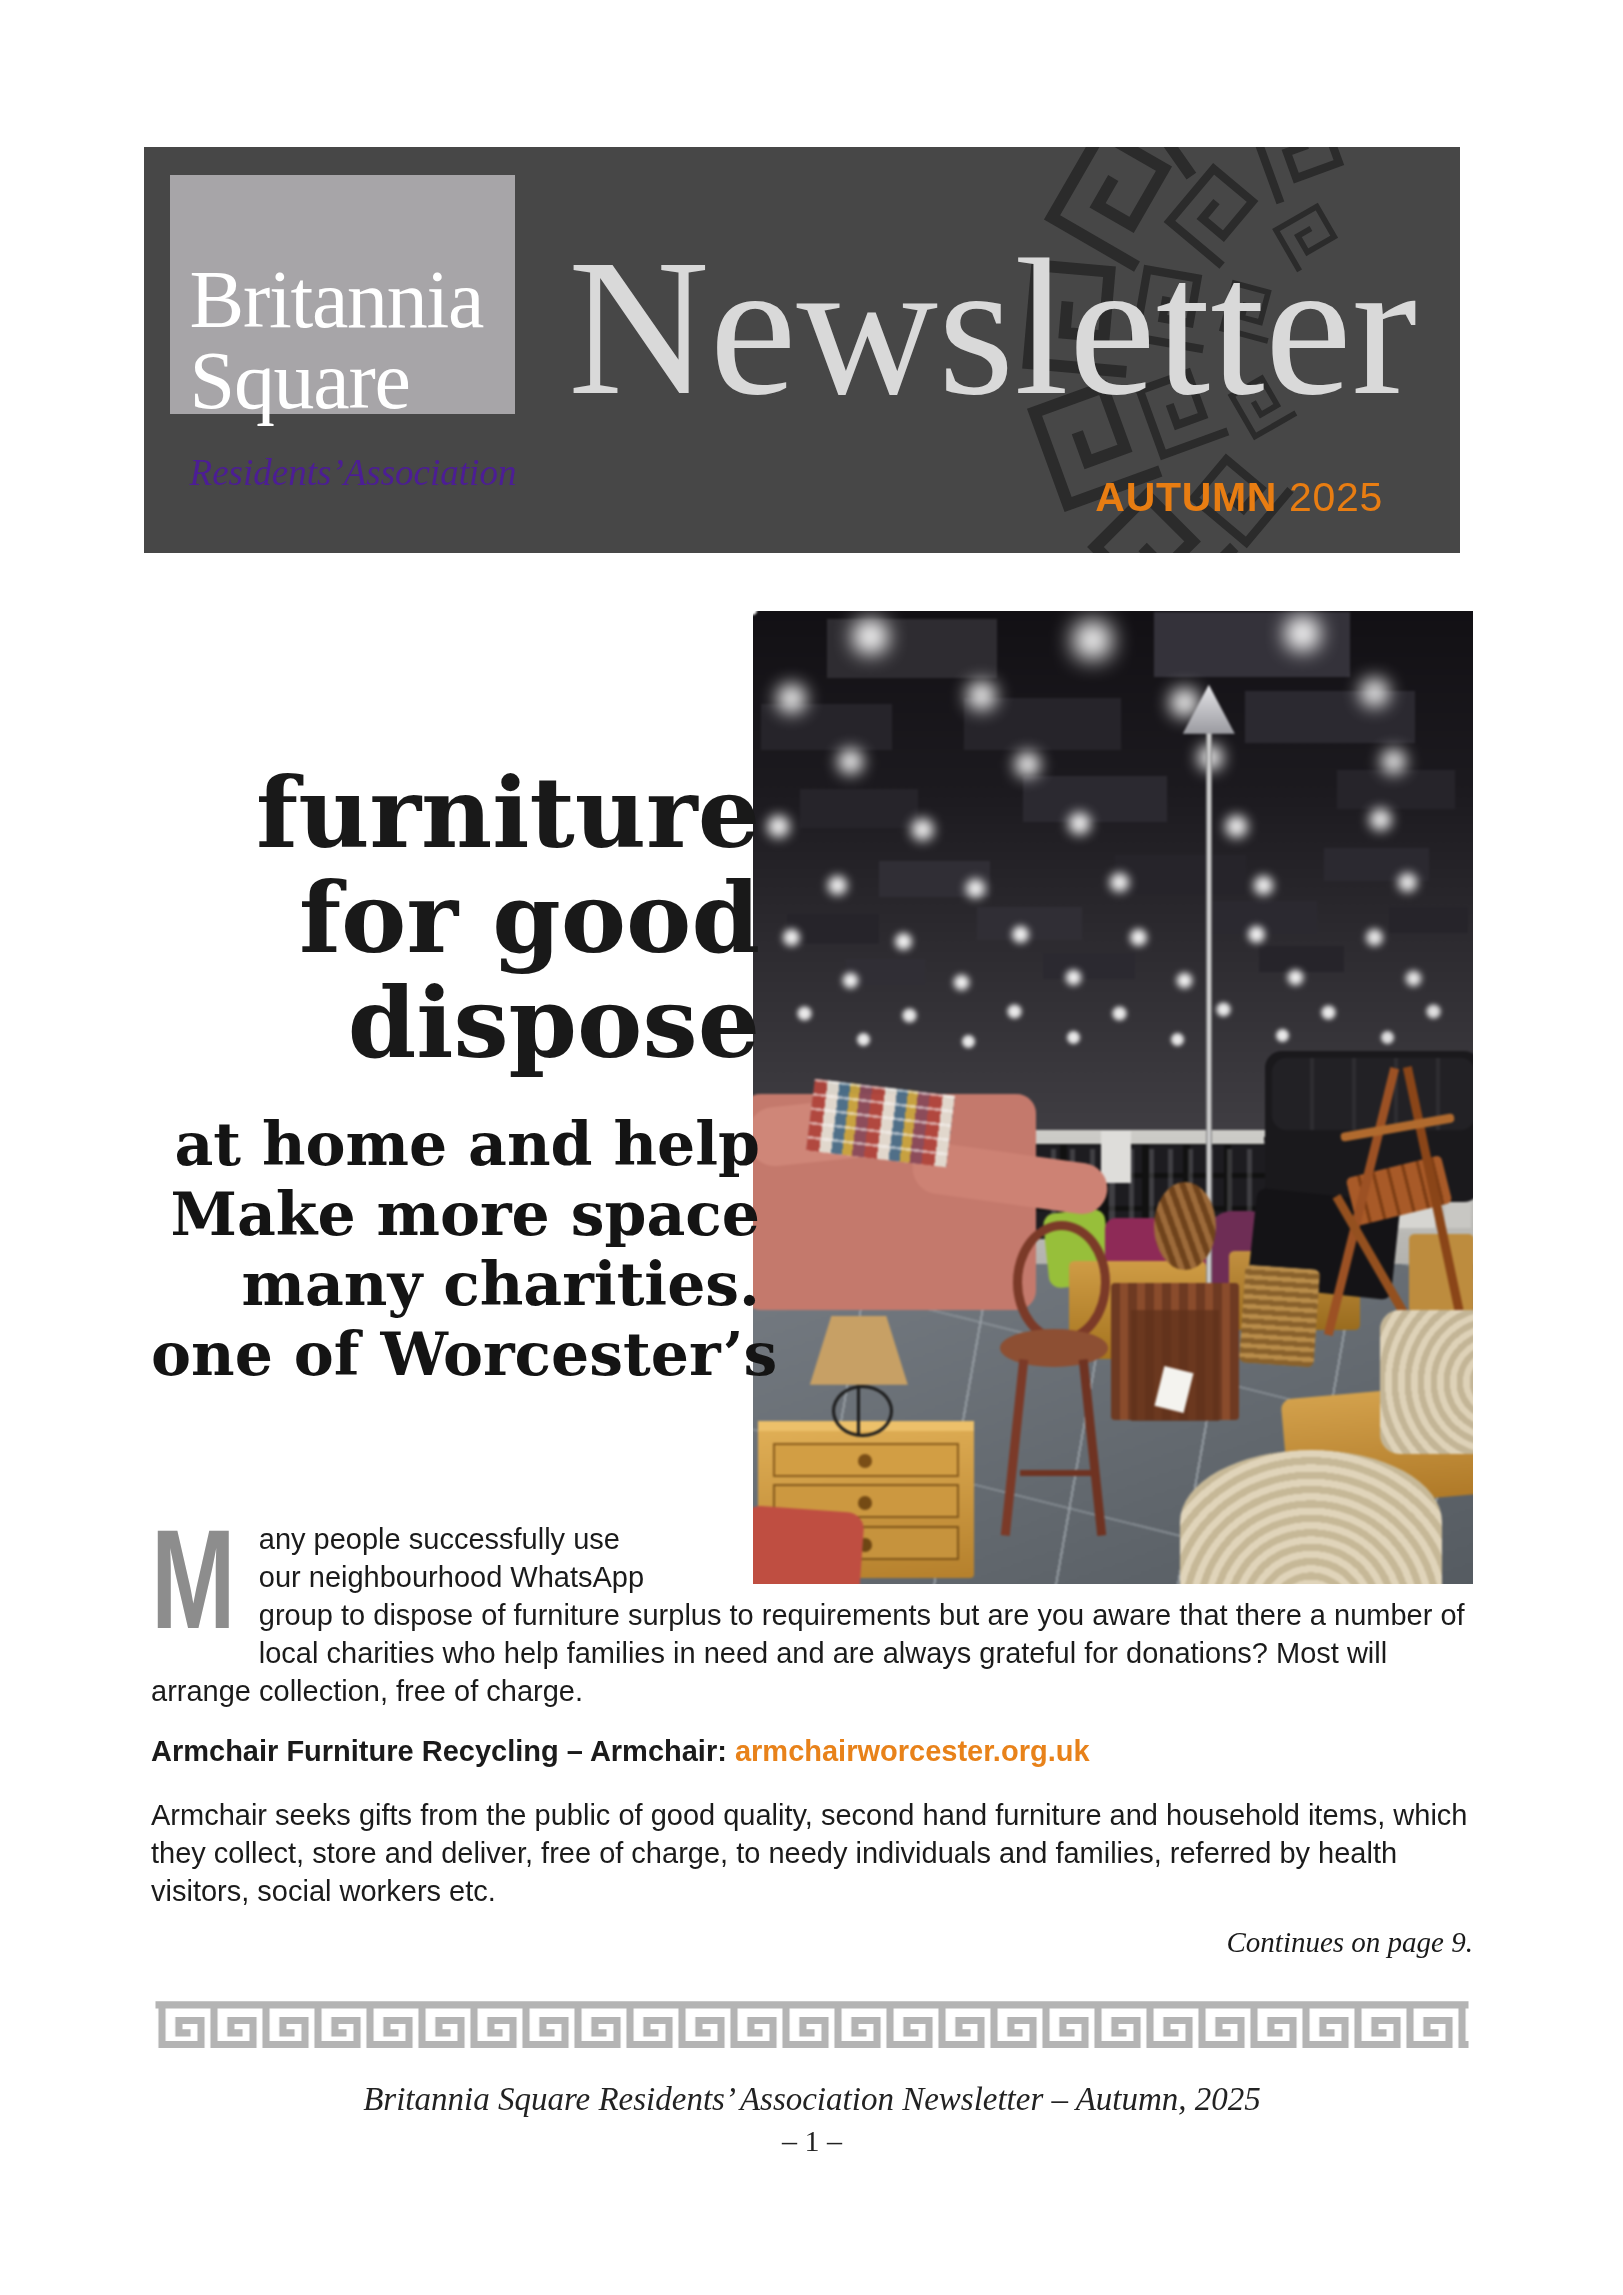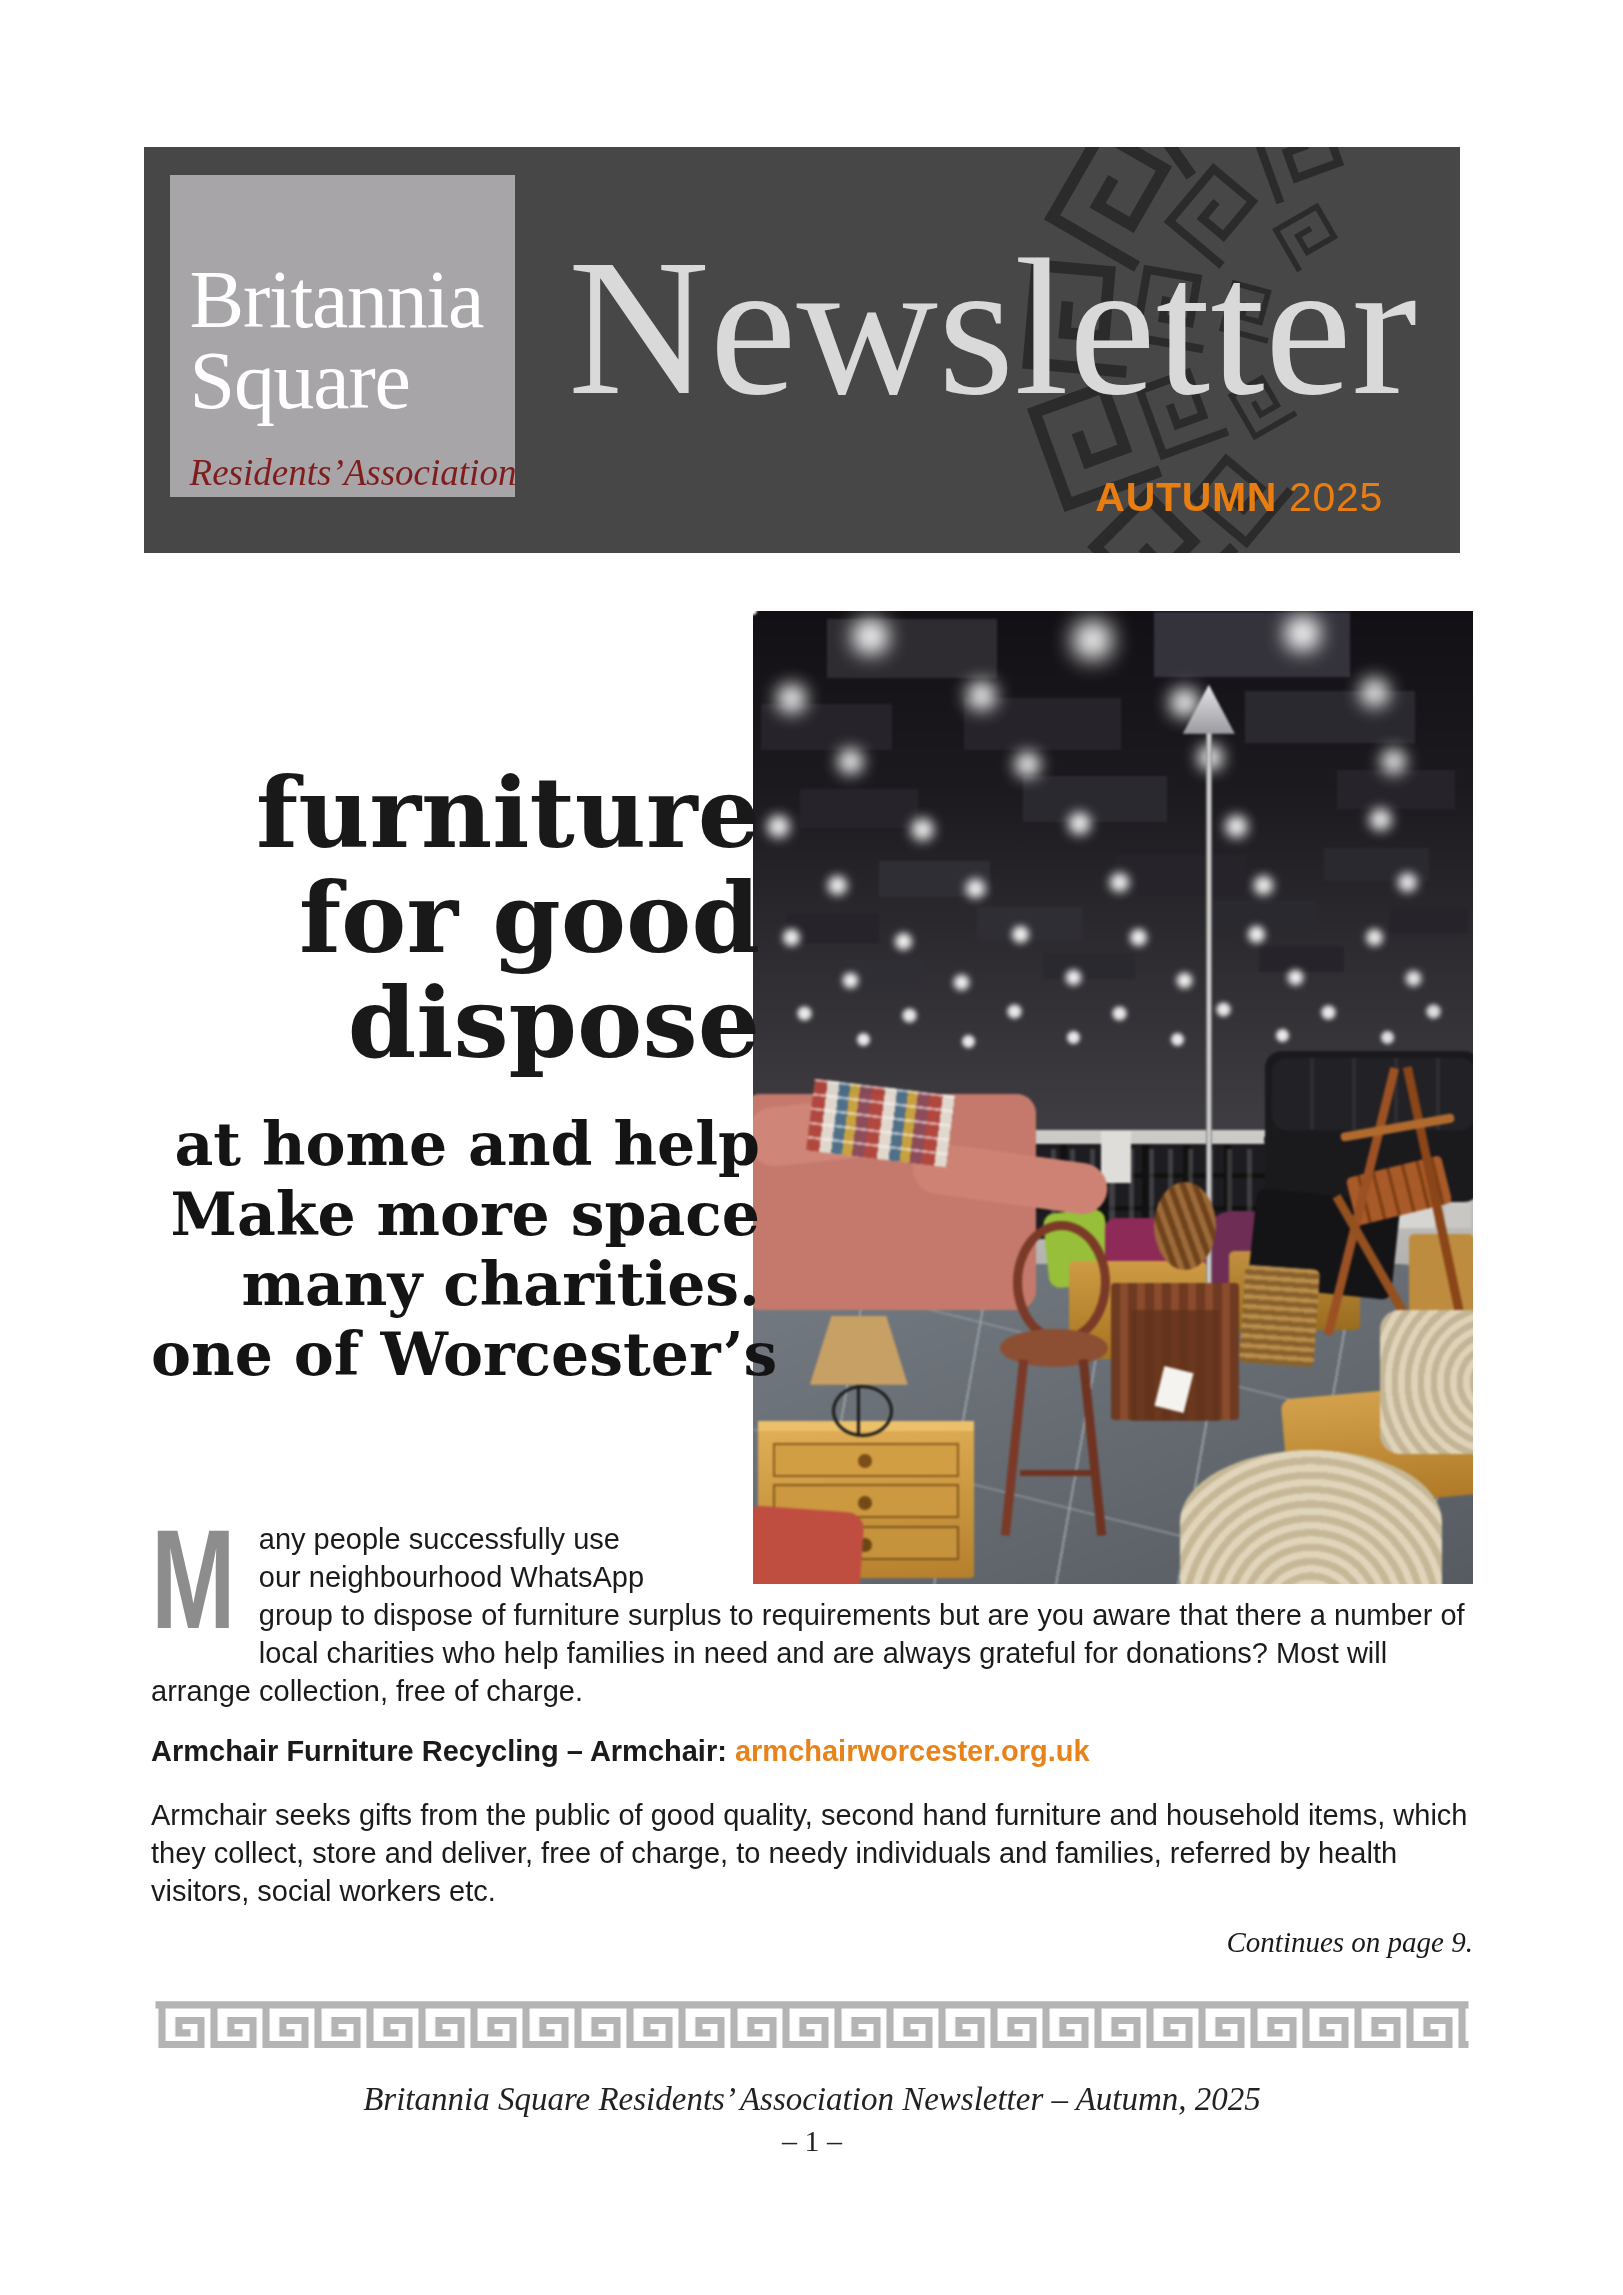--- a/index.html
+++ b/index.html
@@ -3,26 +3,26 @@
 <meta charset="utf-8">
 <style>
   html,body{margin:0;padding:0;background:#e9e9e9;}
   .page{position:relative;width:1623px;height:2295px;background:#ffffff;overflow:hidden;
         font-family:"Liberation Sans",sans-serif;color:#1a1a1a;}
 
   
   .masthead{position:absolute;left:144px;top:147px;width:1316px;height:406px;
             background:#474747;overflow:hidden;}
   .ring{position:absolute;right:0;top:0;}
-  .logo-box{position:absolute;left:26px;top:28px;width:345px;height:322px;
+  .logo-box{position:absolute;left:26px;top:28px;width:345px;height:239px;
             background:#a7a5a8;box-sizing:border-box;padding:84px 0 0 19.6px;}
   .logo-line{font-family:"Liberation Serif",serif;font-size:82px;line-height:81px;
              color:#ffffff;letter-spacing:-1.3px;white-space:nowrap;}
   .logo-tagline{font-family:"Liberation Serif",serif;font-style:italic;font-size:37px;
-                color:#7f1d1d;margin-top:30px;white-space:nowrap;}
+                color:#4c1d95;margin-top:30px;white-space:nowrap;}
   .mast-title{position:absolute;left:424px;top:82px;font-family:"Liberation Serif",serif;
               font-size:196px;line-height:1;color:#d9d9d9;white-space:nowrap;}
   .issue{position:absolute;right:77px;bottom:32px;font-size:41px;letter-spacing:0.7px;
          color:#e87d12;white-space:nowrap;}
   .issue .season{font-weight:bold;}
   .issue .year{font-weight:normal;margin-left:11.8px;}
 
   
   .content{position:absolute;left:151px;top:611px;width:1322px;}
 

